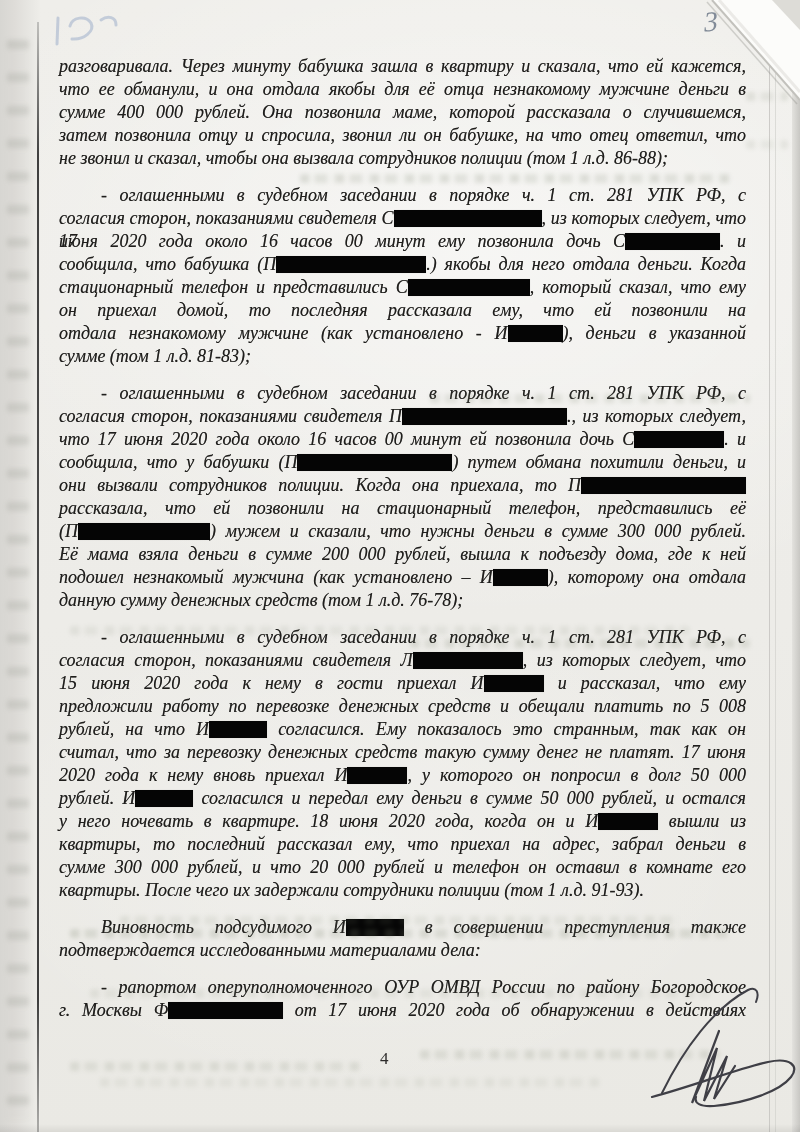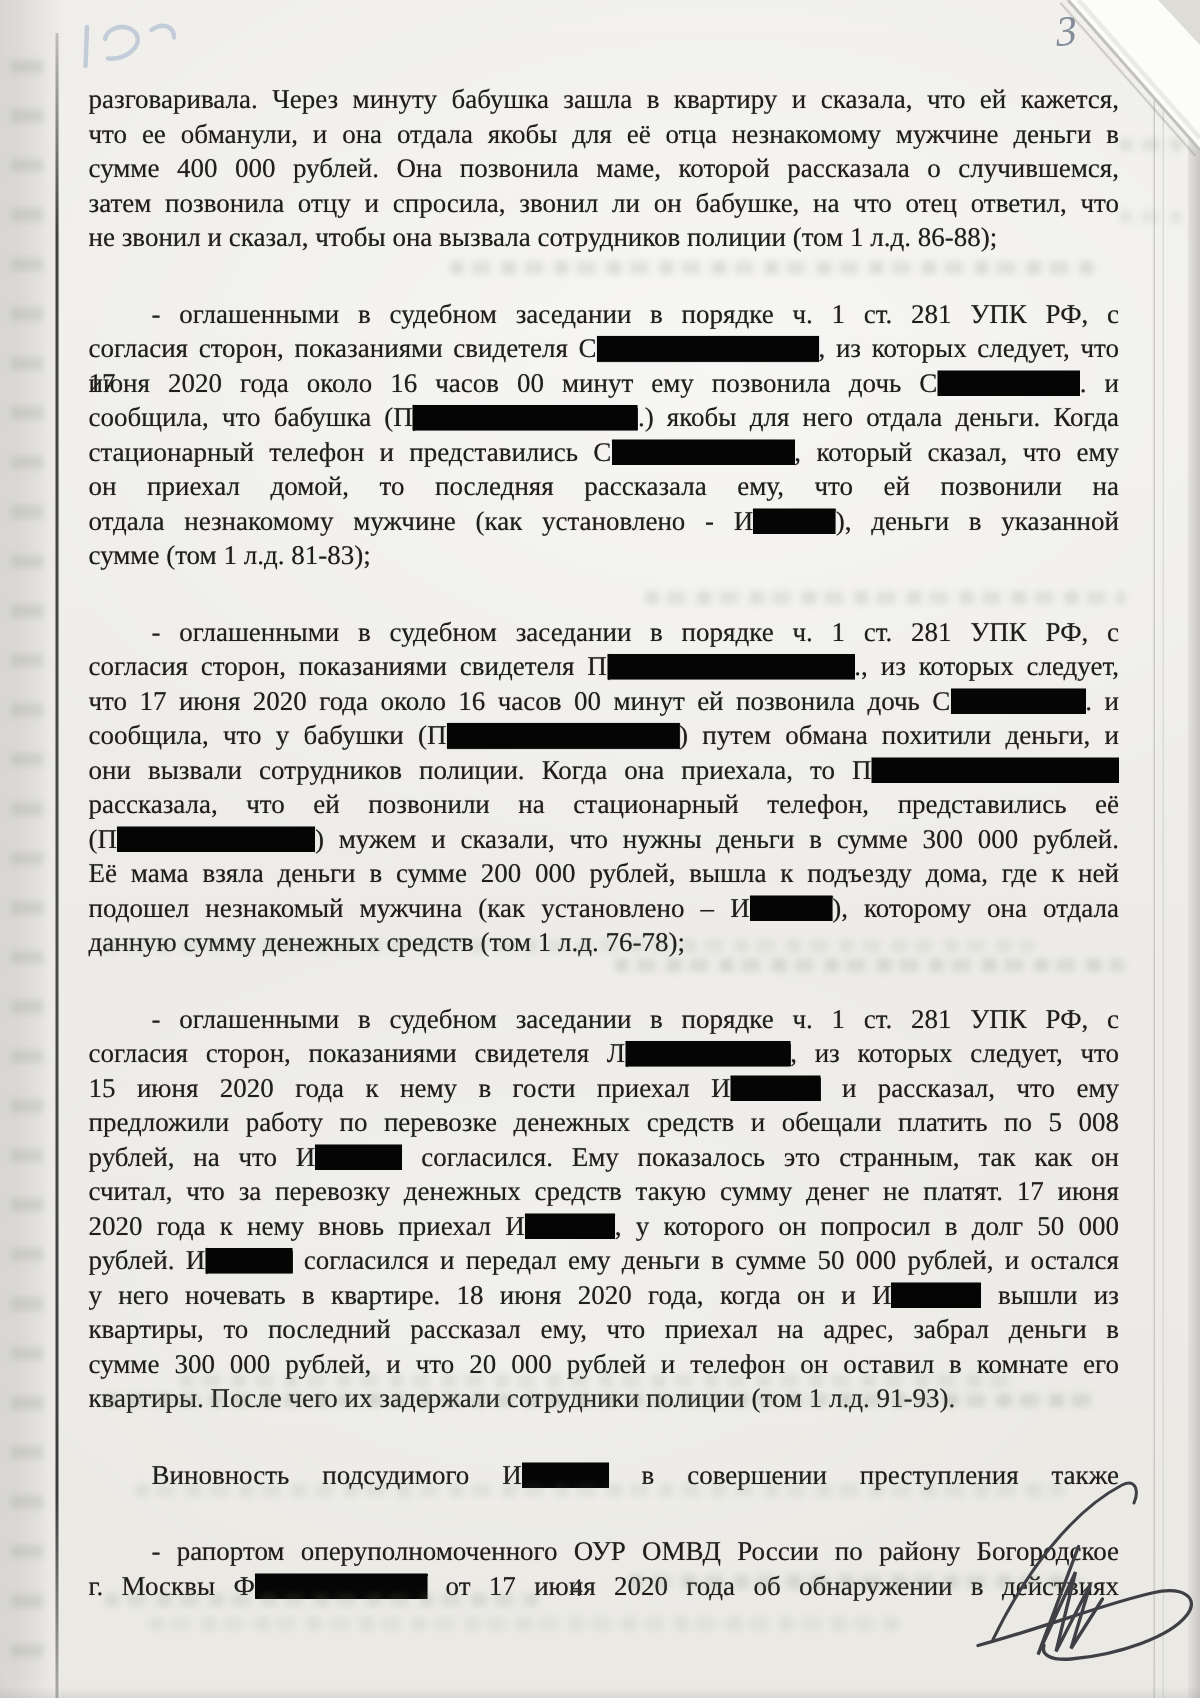--- a/index.html
+++ b/index.html
@@ -25,23 +25,23 @@
   .right-line2{position:absolute;left:775px;top:0;width:1px;height:1132px;background:#d2d1cd;opacity:.7;}
   .right-band{position:absolute;left:792px;top:0;width:8px;height:1132px;background:linear-gradient(90deg,#e3e2de,#c8c7c3);}
   .bottom-edge{position:absolute;left:0;top:1124px;width:800px;height:8px;background:linear-gradient(180deg,rgba(0,0,0,0),rgba(0,0,0,.07));}
   
   .pn-top{position:absolute;left:704px;top:6px;font-size:28px;font-style:italic;
     color:#76818f;transform:rotate(-7deg) skewX(-4deg);opacity:.9;}
   
   .pn-bottom{position:absolute;left:380px;top:1049px;font-size:17px;color:#2d2c2b;}
   
   .doc{position:absolute;left:59px;top:55px;width:687px;font-size:18px;}
-  .para + .para{margin-top:28px;}
+  .para + .para{margin-top:14px;}
   .tline{height:23px;line-height:23px;text-align:justify;text-align-last:justify;
-    text-shadow:0 0 .5px rgba(20,20,20,.55);}
+    text-shadow:0 0 .5px rgba(20,20,20,.55);font-style:italic;}
   .tline.last{text-align-last:left;}
   .tline.ind{text-indent:42px;}
   .redact{display:inline-block;height:17px;background:#050505;vertical-align:-3px;
     box-shadow:0 0 .5px rgba(0,0,0,.8);}
   
   .sm{position:absolute;height:9px;border-radius:3px;filter:blur(2px);opacity:.5;
     background:repeating-linear-gradient(90deg,rgba(125,133,112,.40) 0 9px,rgba(125,133,112,.05) 9px 15px,rgba(125,133,112,.33) 15px 27px,rgba(125,133,112,.04) 27px 35px);}
   .overlay{position:absolute;left:0;top:0;pointer-events:none;}
 </style>
 </head>
@@ -98,20 +98,21 @@
         <div class="tline">считал, что за перевозку денежных средств такую сумму денег не платят. 17 июня</div>
         <div class="tline">2020 года к нему вновь приехал И<span class="redact" style="width: 60px;"></span>, у которого он попросил в долг 50 000</div>
         <div class="tline">рублей. И<span class="redact" style="width: 58px;"></span> согласился и передал ему деньги в сумме 50 000 рублей, и остался</div>
         <div class="tline">у него ночевать в квартире. 18 июня 2020 года, когда он и И<span class="redact" style="width: 60px;"></span> вышли из</div>
         <div class="tline">квартиры, то последний рассказал ему, что приехал на адрес, забрал деньги в</div>
         <div class="tline">сумме 300 000 рублей, и что 20 000 рублей и телефон он оставил в комнате его</div>
         <div class="tline last">квартиры. После чего их задержали сотрудники полиции (том 1 л.д. 91-93).</div>
       </div>
       <div class="para">
         <div class="tline ind">Виновность подсудимого И<span class="redact" style="width: 58px;"></span> в совершении преступления также</div>
+        <div class="tline last">подтверждается исследованными материалами дела:</div>
       </div>
       <div class="para">
         <div class="tline ind">- рапортом оперуполномоченного ОУР ОМВД России по району Богородское</div>
         <div class="tline">г. Москвы Ф<span class="redact" style="width: 115px;"></span> от 17 июня 2020 года об обнаружении в действиях</div>
       </div>
     </div>
 
   <div class="pn-bottom">4</div>
 
   <div class="sm" style="left:300px;top:174px;width:430px;"></div>

